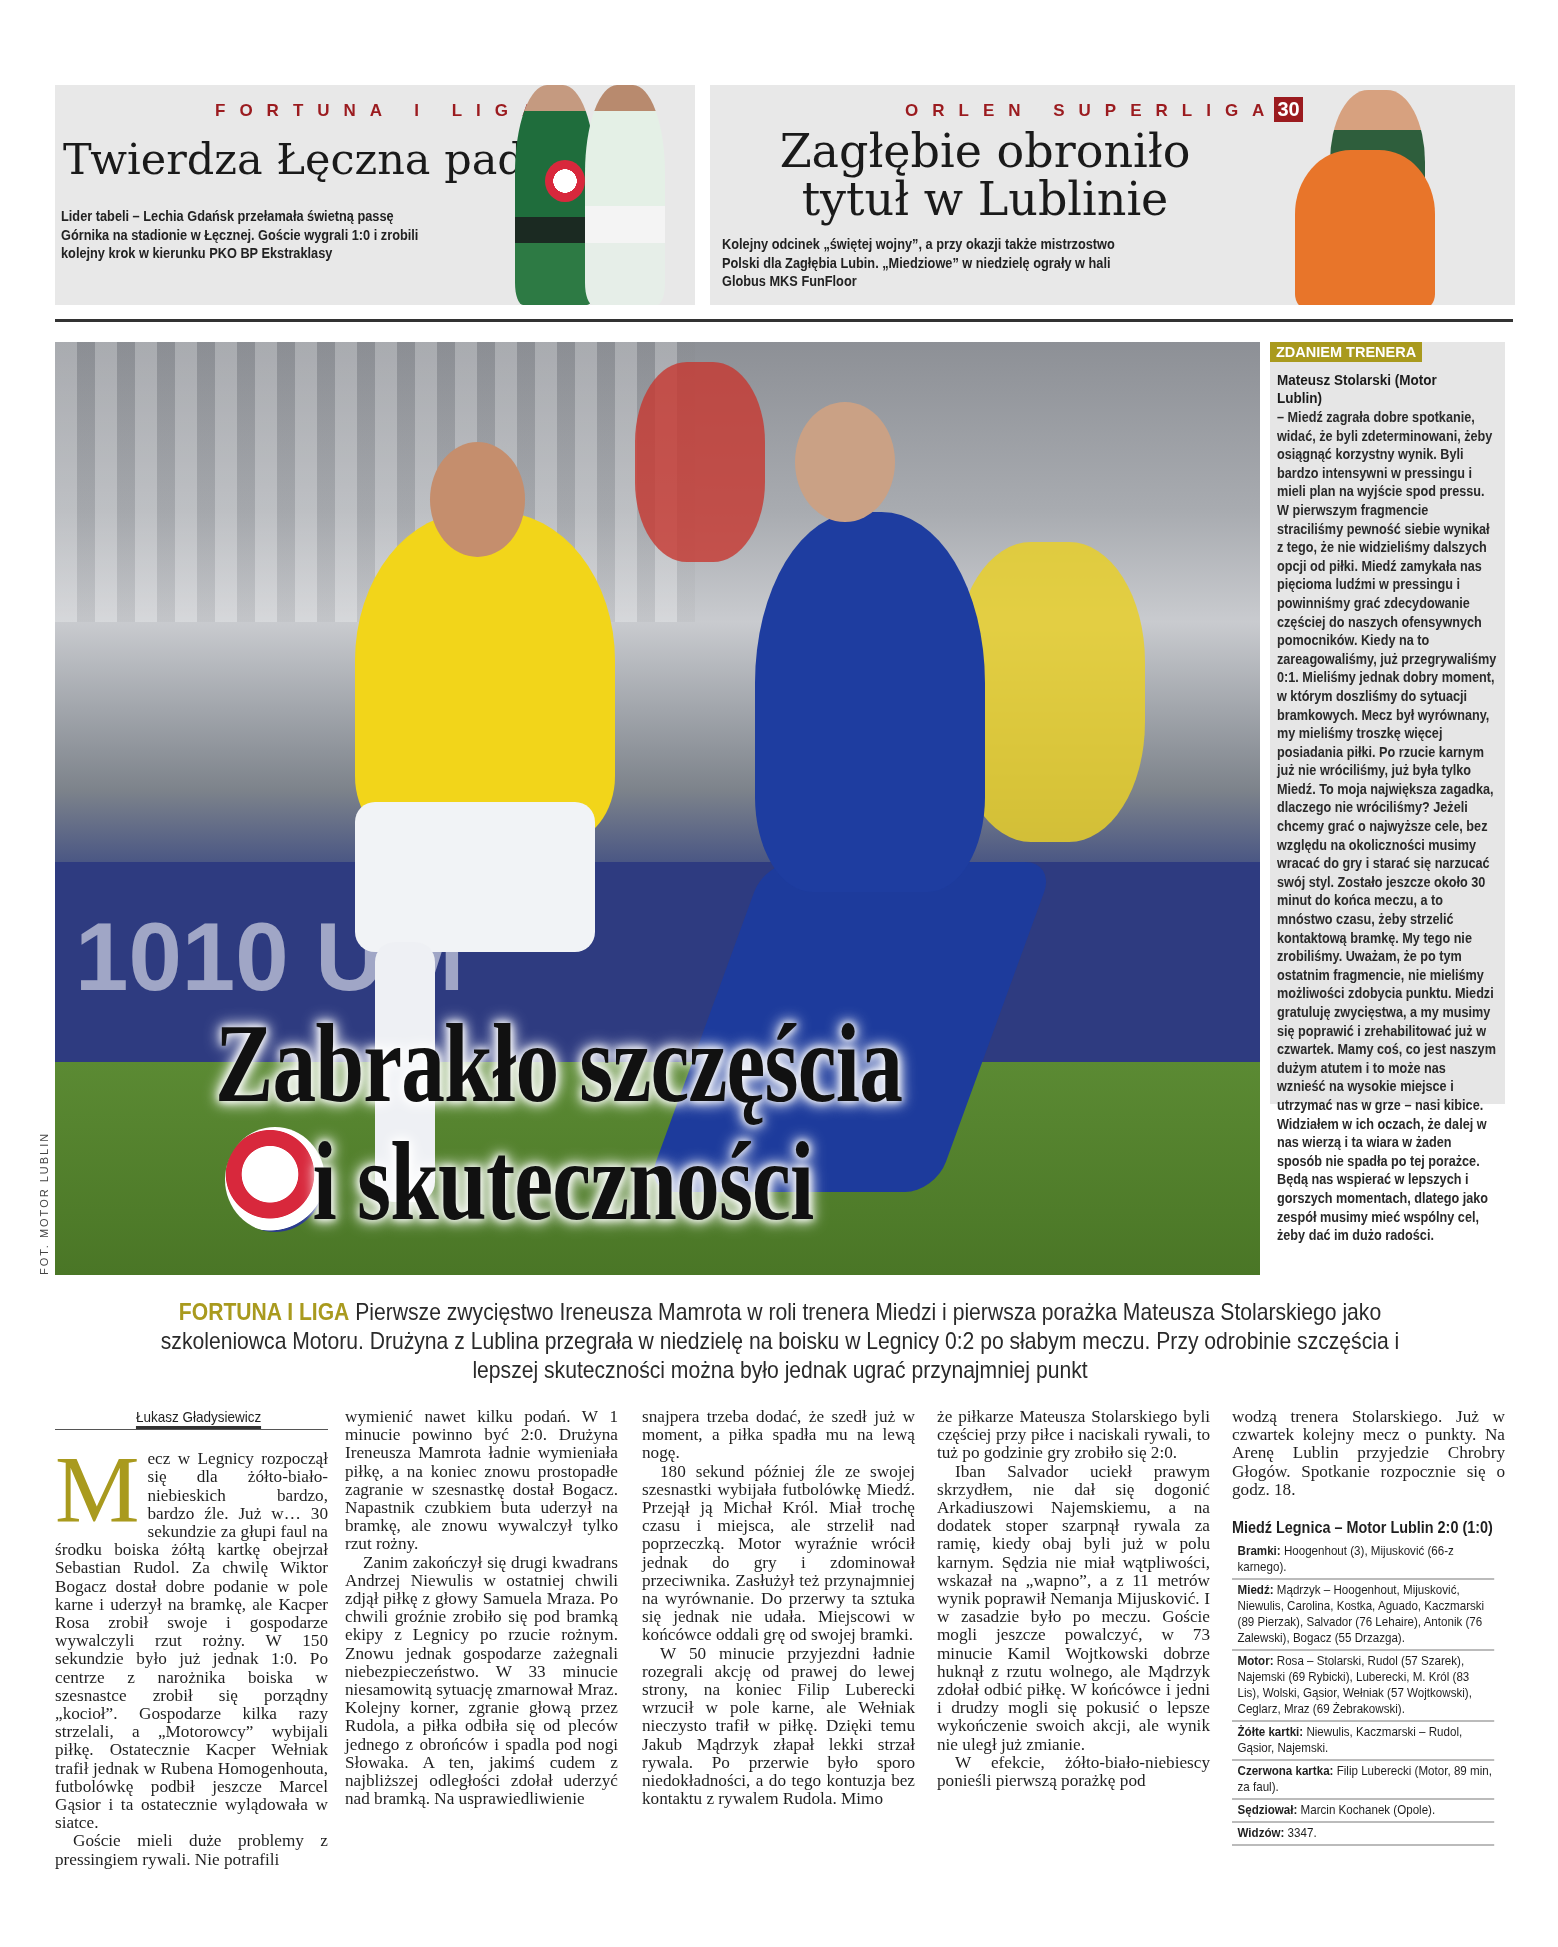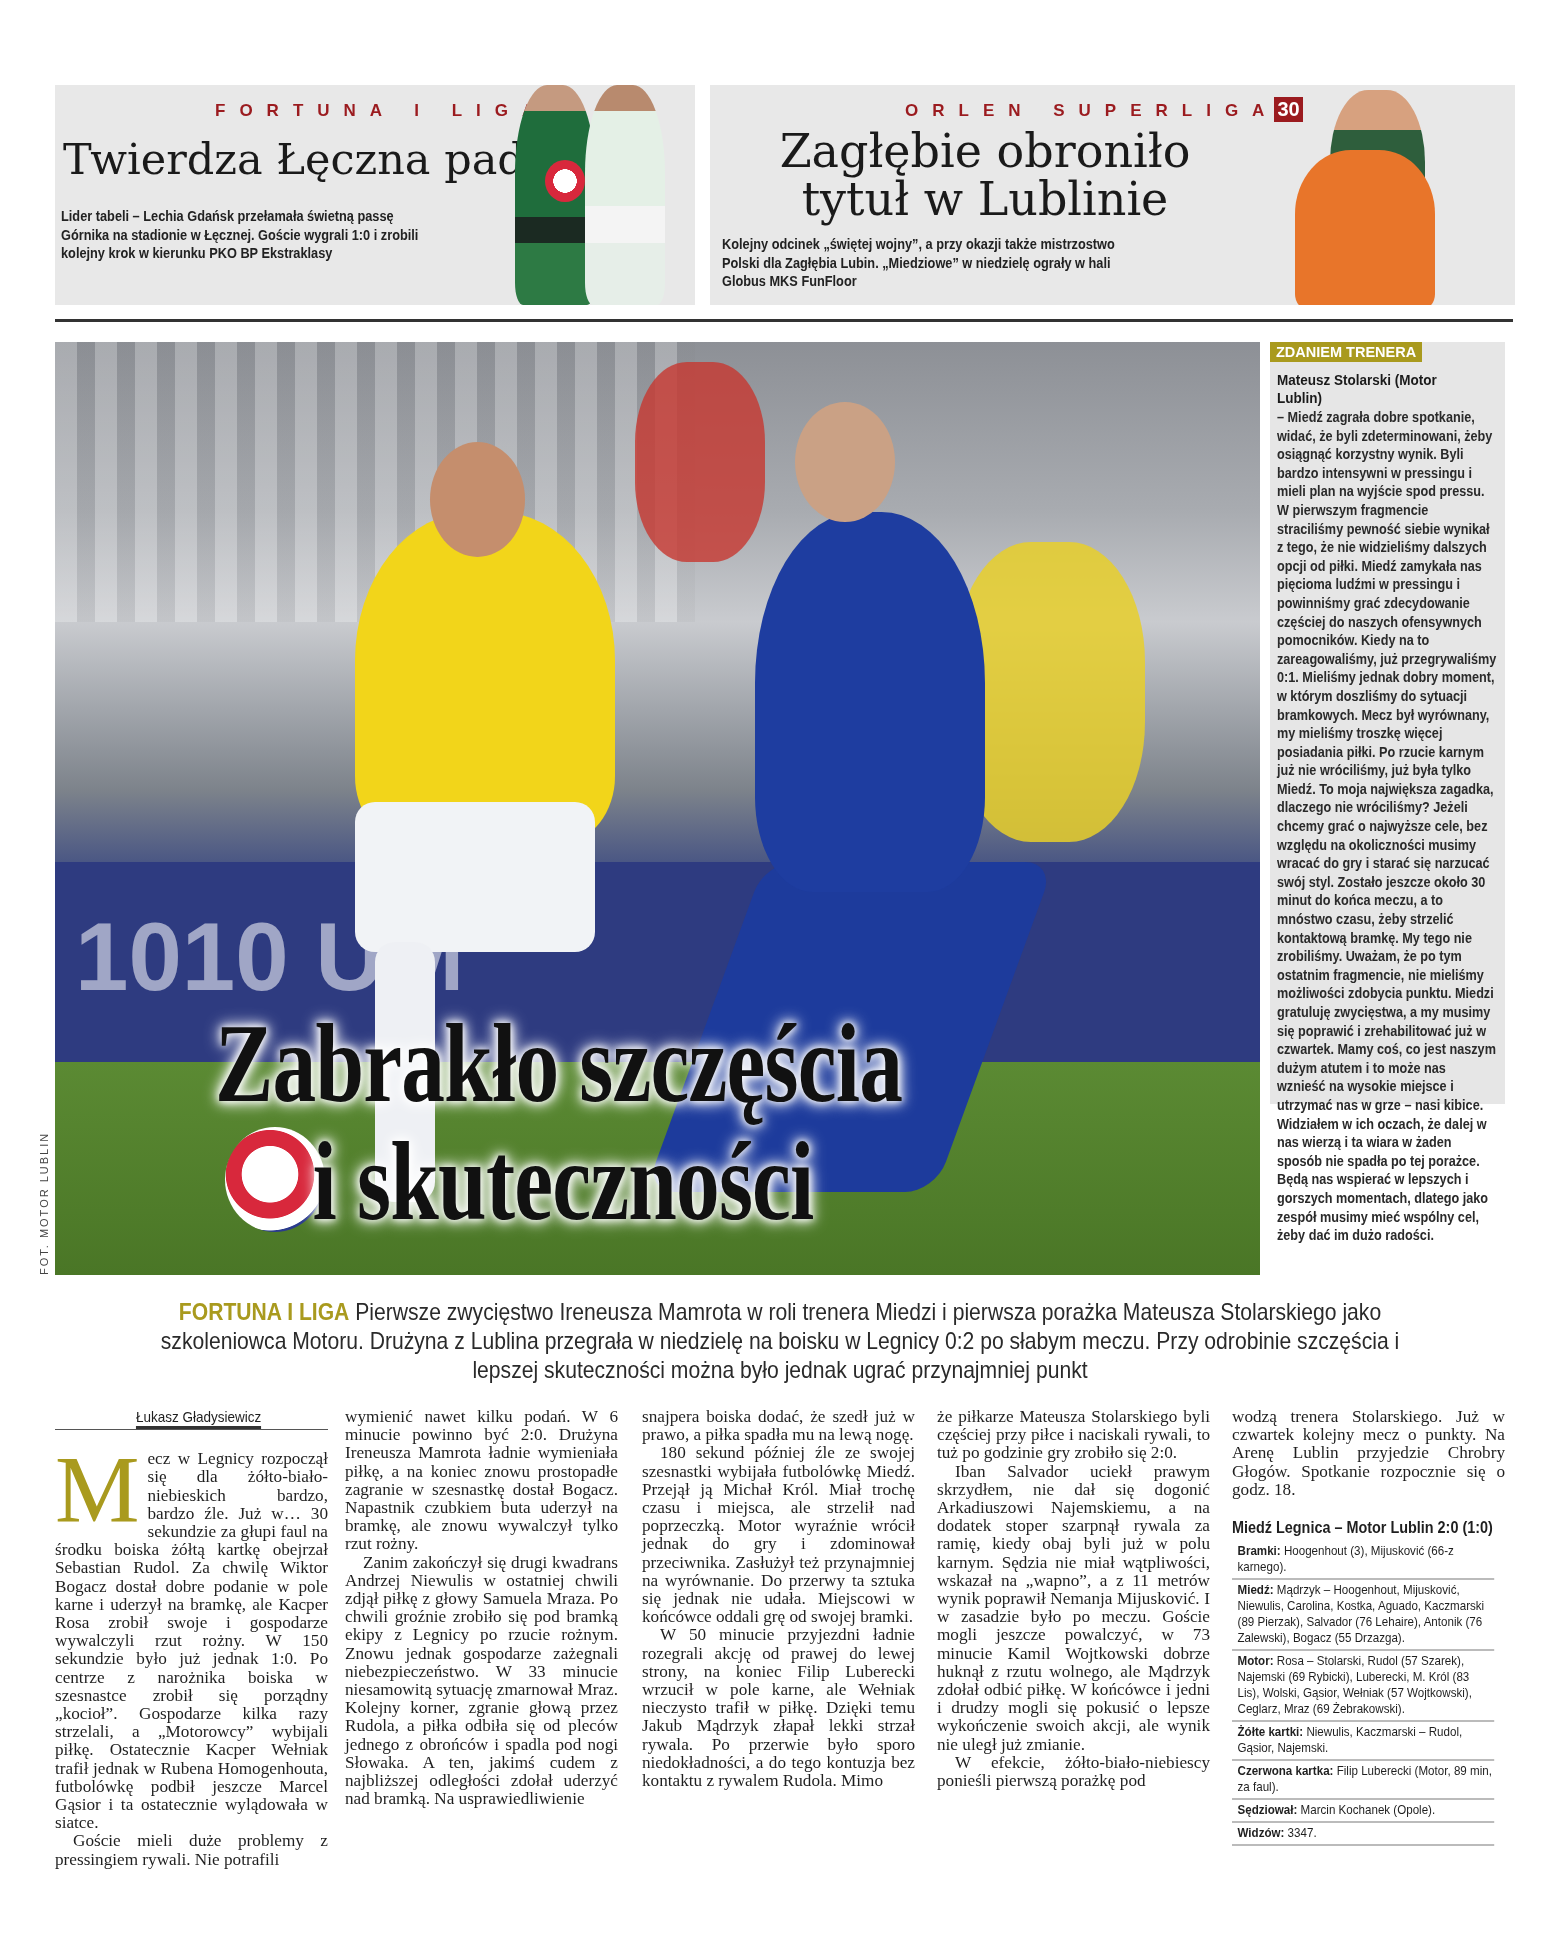--- a/index.html
+++ b/index.html
@@ -121,26 +121,26 @@
 
 <div class="col c1">
   <div class="byline-wrap">
     <span class="byline">Łukasz Gładysiewicz</span>
   </div>
   <p><span class="dropcap">M</span><span>ecz w Legnicy rozpoczął się dla żółto-biało-niebieskich bardzo, bardzo źle. Już w… 30 sekundzie za głupi faul na środku boiska żółtą kartkę obejrzał Sebastian Rudol. Za chwilę Wiktor Bogacz dostał dobre podanie w pole karne i uderzył na bramkę, ale Kacper Rosa zrobił swoje i gospodarze wywalczyli rzut rożny. W 150 sekundzie było już jednak 1:0. Po centrze z narożnika boiska w szesnastce zrobił się porządny „kocioł”. Gospodarze kilka razy strzelali, a „Motorowcy” wybijali piłkę. Ostatecznie Kacper Wełniak trafił jednak w Rubena Homogenhouta, futbolówkę podbił jeszcze Marcel Gąsior i ta ostatecznie wylądowała w siatce.</span></p>
   <p>Goście mieli duże problemy z pressingiem rywali. Nie potrafili</p>
 </div>
 
 <div class="col c2">
-  <p>wymienić nawet kilku podań. W 6 minucie powinno być 2:0. Drużyna Ireneusza Mamrota ładnie wymieniała piłkę, a na koniec znowu prostopadłe zagranie w szesnastkę dostał Bogacz. Napastnik czubkiem buta uderzył na bramkę, ale znowu wywalczył tylko rzut rożny.</p>
+  <p>wymienić nawet kilku podań. W 1 minucie powinno być 2:0. Drużyna Ireneusza Mamrota ładnie wymieniała piłkę, a na koniec znowu prostopadłe zagranie w szesnastkę dostał Bogacz. Napastnik czubkiem buta uderzył na bramkę, ale znowu wywalczył tylko rzut rożny.</p>
   <p>Zanim zakończył się drugi kwadrans Andrzej Niewulis w ostatniej chwili zdjął piłkę z głowy Samuela Mraza. Po chwili groźnie zrobiło się pod bramką ekipy z Legnicy po rzucie rożnym. Znowu jednak gospodarze zażegnali niebezpieczeństwo. W 33 minucie niesamowitą sytuację zmarnował Mraz. Kolejny korner, zgranie głową przez Rudola, a piłka odbiła się od pleców jednego z obrońców i spadla pod nogi Słowaka. A ten, jakimś cudem z najbliższej odległości zdołał uderzyć nad bramką. Na usprawiedliwienie</p>
 </div>
 
 <div class="col c3">
-  <p>snajpera boiska dodać, że szedł już w prawo, a piłka spadła mu na lewą nogę.</p>
+  <p>snajpera trzeba dodać, że szedł już w moment, a piłka spadła mu na lewą nogę.</p>
   <p>180 sekund później źle ze swojej szesnastki wybijała futbolówkę Miedź. Przejął ją Michał Król. Miał trochę czasu i miejsca, ale strzelił nad poprzeczką. Motor wyraźnie wrócił jednak do gry i zdominował przeciwnika. Zasłużył też przynajmniej na wyrównanie. Do przerwy ta sztuka się jednak nie udała. Miejscowi w końcówce oddali grę od swojej bramki.</p>
   <p>W 50 minucie przyjezdni ładnie rozegrali akcję od prawej do lewej strony, na koniec Filip Luberecki wrzucił w pole karne, ale Wełniak nieczysto trafił w piłkę. Dzięki temu Jakub Mądrzyk złapał lekki strzał rywala. Po przerwie było sporo niedokładności, a do tego kontuzja bez kontaktu z rywalem Rudola. Mimo</p>
 </div>
 
 <div class="col c4">
   <p>że piłkarze Mateusza Stolarskiego byli częściej przy piłce i naciskali rywali, to tuż po godzinie gry zrobiło się 2:0.</p>
   <p>Iban Salvador uciekł prawym skrzydłem, nie dał się dogonić Arkadiuszowi Najemskiemu, a na dodatek stoper szarpnął rywala za ramię, kiedy obaj byli już w polu karnym. Sędzia nie miał wątpliwości, wskazał na „wapno”, a z 11 metrów wynik poprawił Nemanja Mijusković. I w zasadzie było po meczu. Goście mogli jeszcze powalczyć, w 73 minucie Kamil Wojtkowski dobrze huknął z rzutu wolnego, ale Mądrzyk zdołał odbić piłkę. W końcówce i jedni i drudzy mogli się pokusić o lepsze wykończenie swoich akcji, ale wynik nie uległ już zmianie.</p>
   <p>W efekcie, żółto-biało-niebiescy ponieśli pierwszą porażkę pod</p>
 </div>
 

